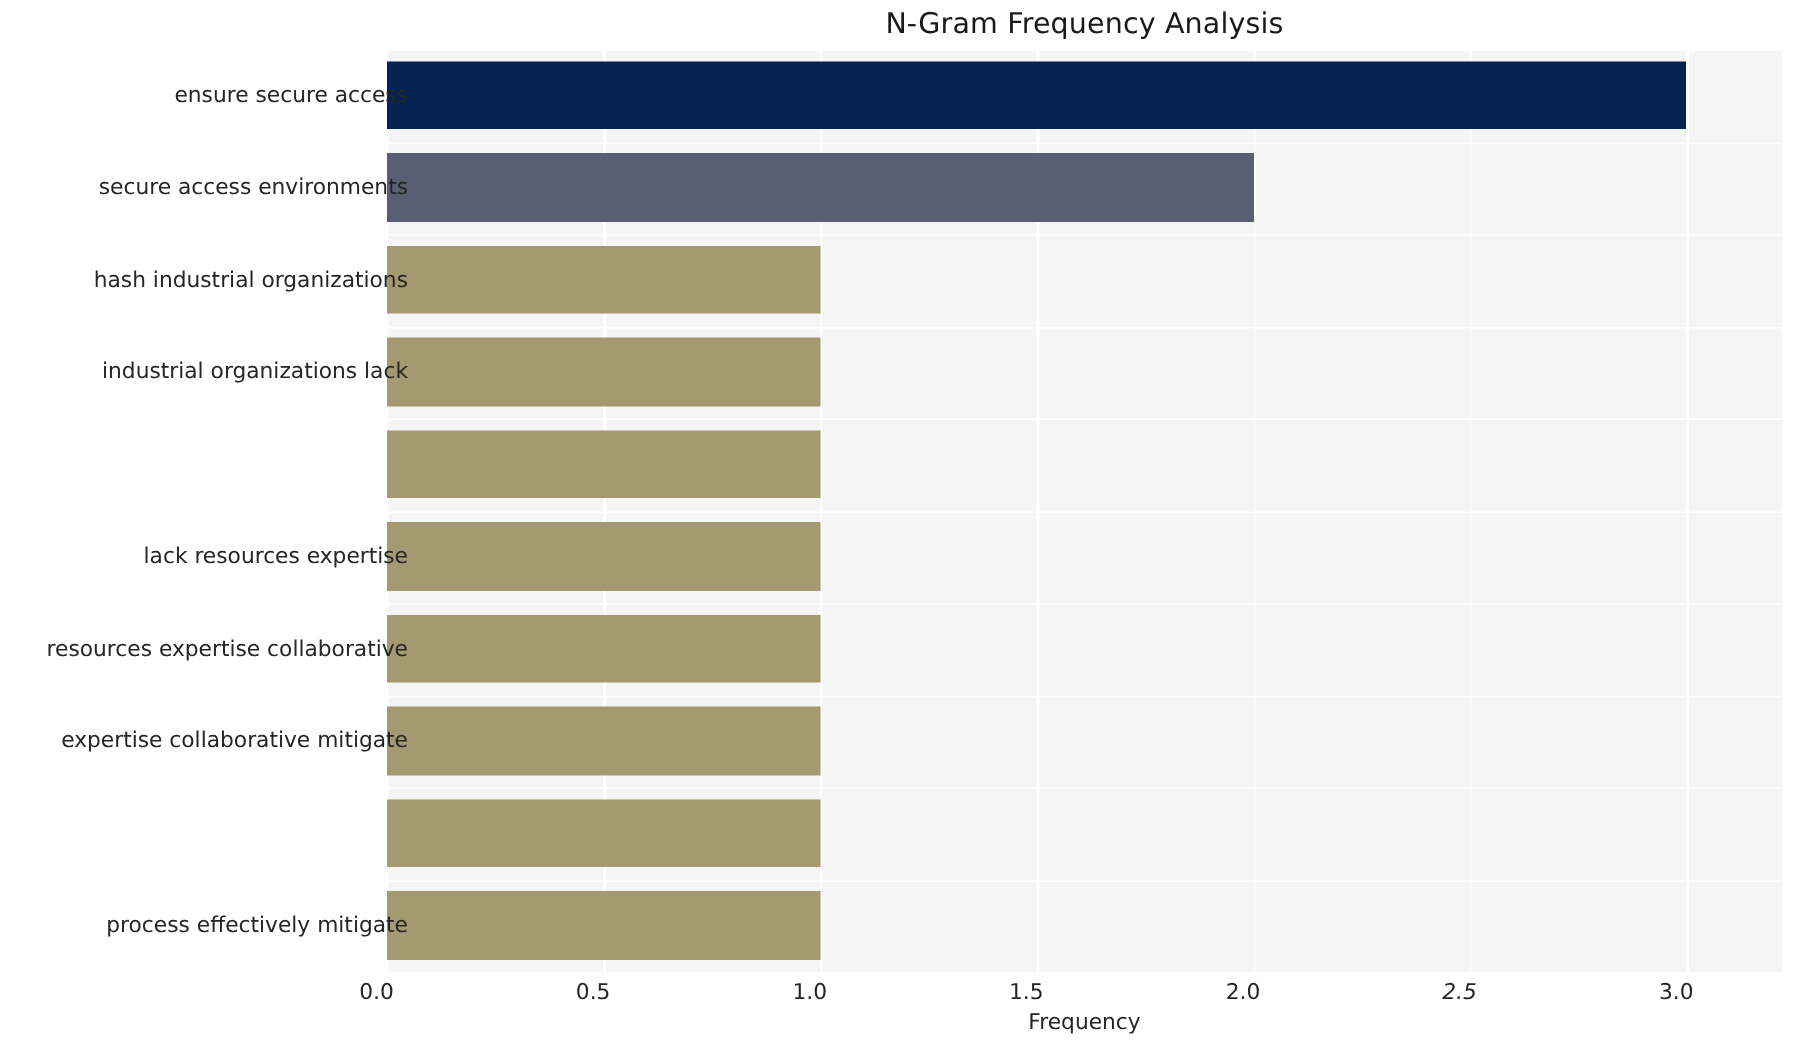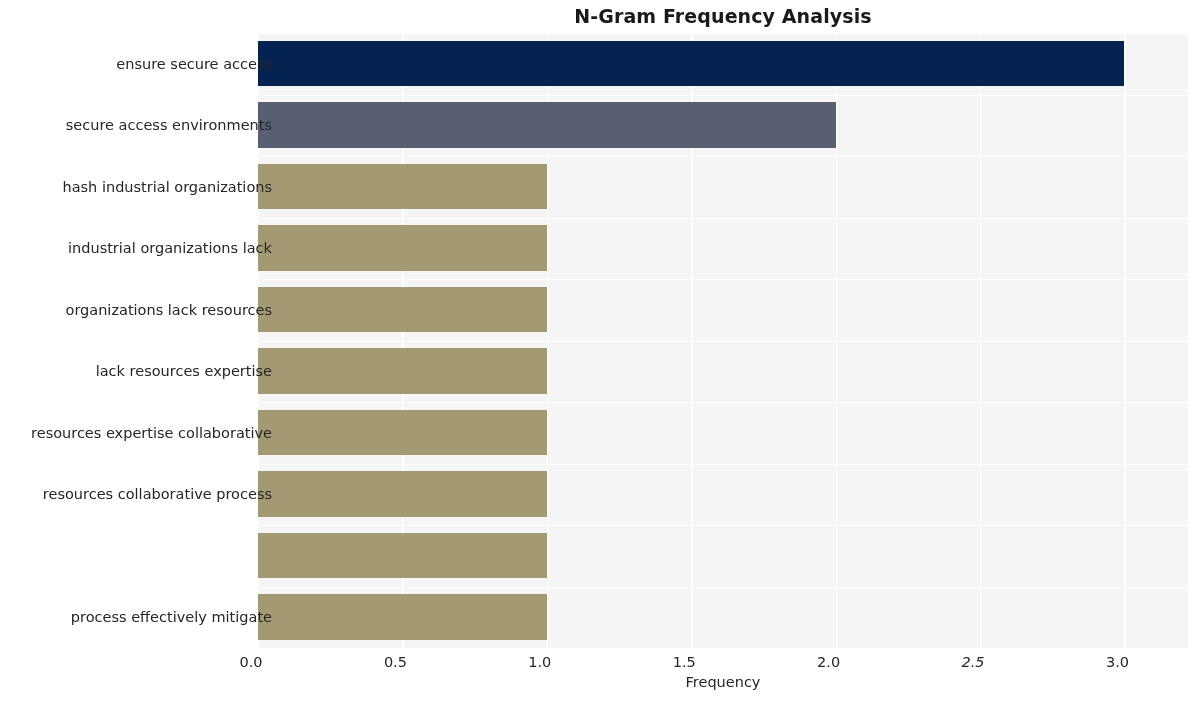--- a/index.html
+++ b/index.html
@@ -25,21 +25,21 @@
   }
 
   
   #chart-title {
     position: absolute;
     left: 258px;
     top: 5px;
     width: 930px;
     text-align: center;
     font-size: 19px;
-    font-weight: bold;
+    font-weight: normal;
     color: #1a1a1a;
     letter-spacing: 0.1px;
     white-space: nowrap;
   }
 
   
   #plot-area {
     position: absolute;
     left: 258px;
     top: 33px;
@@ -161,24 +161,23 @@
         <div class="bar" title="collaborative process effectively: 1" style="top: 499.995px; height: 45.51px; width: 288.82px; background: rgb(163, 154, 114);"></div>
         <div class="bar" title="process effectively mitigate: 1" style="top: 561.495px; height: 45.51px; width: 288.82px; background: rgb(163, 154, 114);"></div>
       </div>
   </div>
 
   <div id="y-tick-layer">
       <div class="ytick" style="top: 30.75px;">ensure secure access</div>
       <div class="ytick" style="top: 92.25px;">secure access environments</div>
       <div class="ytick" style="top: 153.75px;">hash industrial organizations</div>
       <div class="ytick" style="top: 215.25px;">industrial organizations lack</div>
-      <div class="ytick" style="top: 276.75px;">organizations lack resources</div>
       <div class="ytick" style="top: 338.25px;">lack resources expertise</div>
       <div class="ytick" style="top: 399.75px;">resources expertise collaborative</div>
-      <div class="ytick" style="top: 461.25px;">resources collaborative process</div>
+      <div class="ytick" style="top: 461.25px;">expertise collaborative mitigate</div>
       <div class="ytick" style="top: 584.25px;">process effectively mitigate</div>
     </div>
 
   <div id="x-tick-layer">
       <div class="xtick" style="left: 0px;">0.0</div>
       <div class="xtick" style="left: 144.41px;">0.5</div>
       <div class="xtick" style="left: 288.82px;">1.0</div>
       <div class="xtick" style="left: 433.23px;">1.5</div>
       <div class="xtick" style="left: 577.64px;">2.0</div>
       <div class="xtick" style="left: 722.05px; font-style: italic;">2.5</div>

